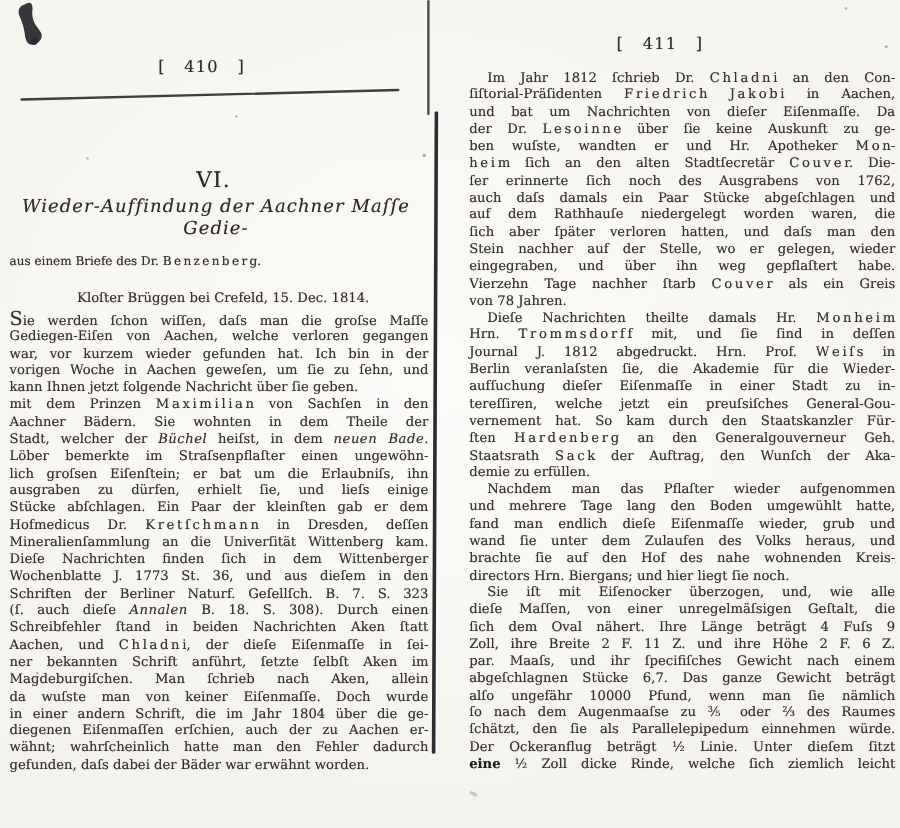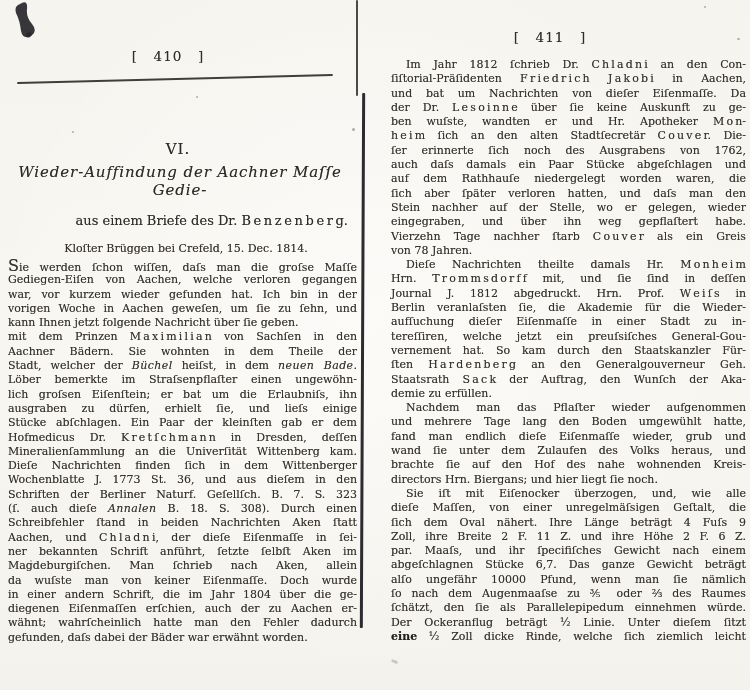--- a/index.html
+++ b/index.html
@@ -41,32 +41,32 @@
   
   .pagenum {
     position: absolute; font-size: 13.5px; letter-spacing: 1px;
     color: #2f2d2a; white-space: pre;
   }
   #pagenum-left  { left: 8px;  width: 340px; top: 48px; text-align: center; transform: translateX(-10px); }
   #pagenum-right { left: 391px; width: 350px; top: 29px; text-align: center; transform: translateX(-16px); }
 
   .section-no {
     position: absolute; left: 8px; width: 340px; top: 140px;
-    text-align: center; font-size: 15px; letter-spacing: 1px; color: #2b2926;
+    text-align: center; font-size: 18px; letter-spacing: 1px; color: #2b2926;
   }
   .title-line {
     position: absolute; left: 6px; width: 348px;
     text-align: center; font-style: italic;
     font-size: 15px; letter-spacing: 0.9px; color: #2e2b26;
   }
   #title1 { top: 163px; text-align: center; }
   #title2 { top: 188px; }
   .byline {
     position: absolute; left: 8px; width: 340px; top: 213px;
-    text-align: right; font-size: 13px; color: #302d29;
+    text-align: left; font-size: 10px; color: #302d29;
   }
   .dateline {
     position: absolute; left: 8px; width: 340px; top: 242px;
     text-align: center; padding-left: 16px; box-sizing: border-box;
     font-size: 11px; color: #353129;
   }
 
   
   .col { position: absolute; font-size: 11px; }
   #leftcol  { left: 8px;   top: 259px; width: 349px; }

